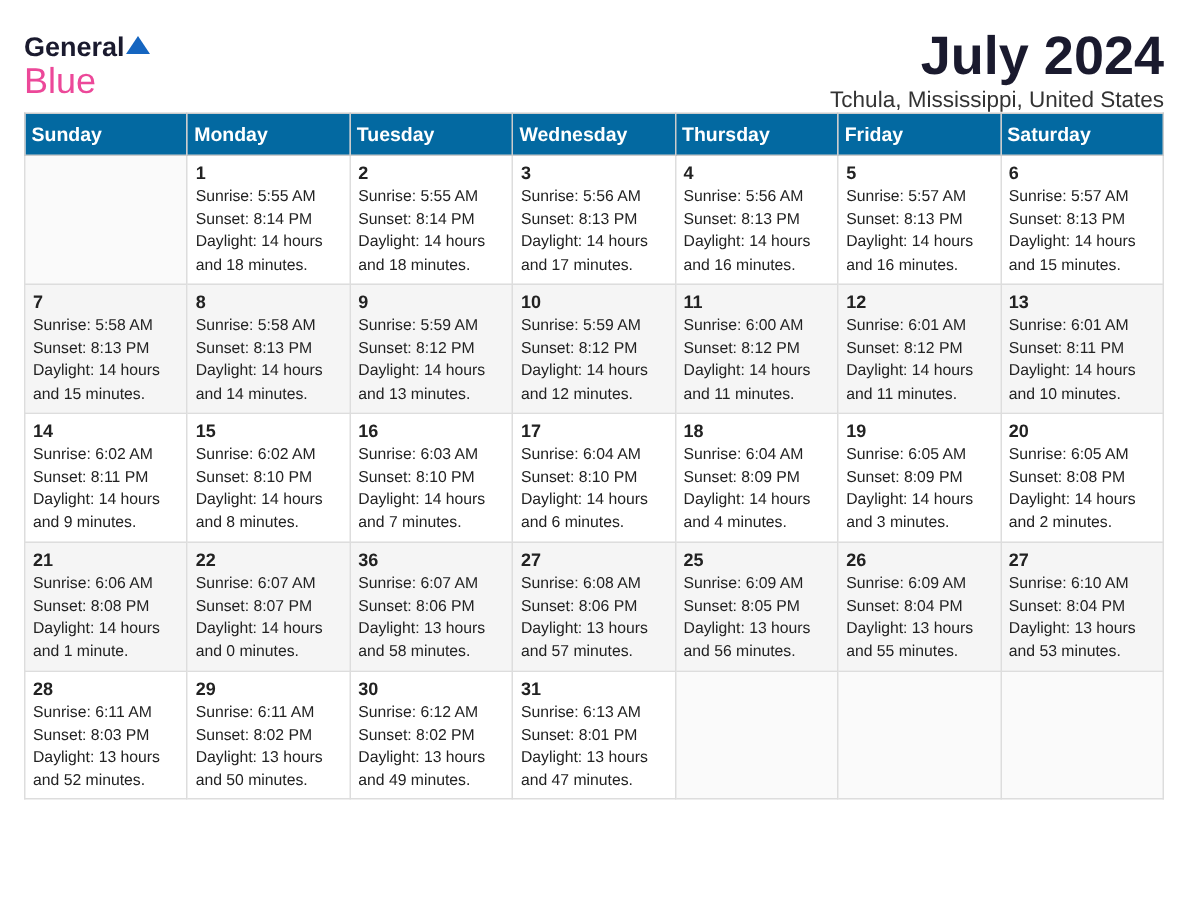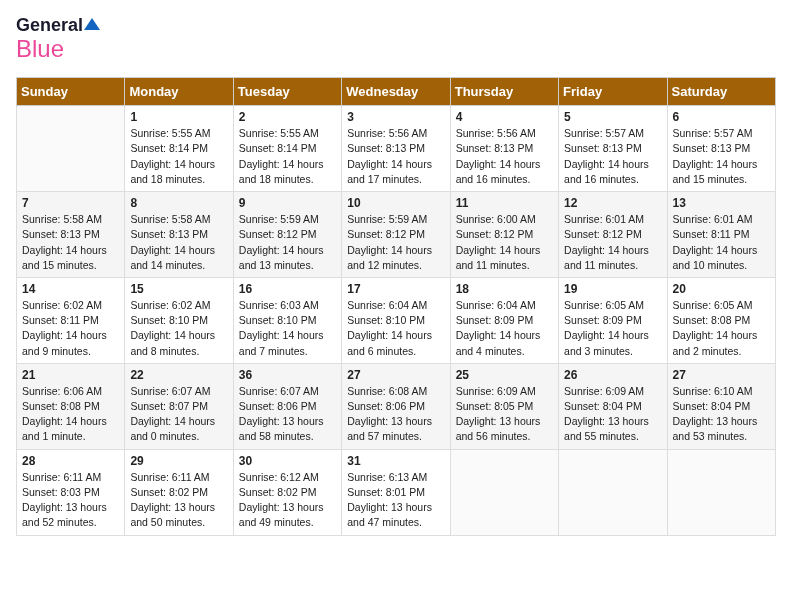--- a/index.html
+++ b/index.html
@@ -6,23 +6,22 @@
     body {
       font-family: Arial, sans-serif;
       background: #fff;
       width: 792px;
       min-height: 612px;
       padding: 16px;
     }
     .header-area {
       display: flex;
       justify-content: space-between;
-      align-items: flex-start;
-      margin-bottom: 15px;
-      flex-direction: column;
+      align-items: center;
+      margin-bottom: 0;
     }
     .logo {
       display: flex;
       flex-direction: column;
       align-items: flex-start;
     }
     .logo-general {
       font-size: 18px;
       font-weight: bold;
       color: #1a1a2e;
@@ -45,21 +44,21 @@
     .location {
       font-size: 15px;
       color: #333;
     }
     table {
       width: 100%;
       border-collapse: collapse;
       table-layout: fixed;
     }
     thead th {
-      background-color: #a16207;
+      background-color: #0369a1;
       color: white;
       font-size: 13px;
       font-weight: bold;
       padding: 6px 4px;
       text-align: left;
       border: 1px solid #ccc;
       margin-left: 20px;
     }
     tbody td {
       vertical-align: top;
@@ -95,20 +94,24 @@
 <div class="header-area">
   <div class="logo">
     <div style="display:flex;align-items:center;">
       <span class="logo-general">General</span>
       <svg width="16" height="16" viewBox="0 0 16 16" style="margin-left:1px;margin-top:-4px;">
         <polygon points="8,2 16,14 0,14" fill="#1565c0"></polygon>
       </svg>
     </div>
     <span class="logo-blue">Blue</span>
   </div>
+  <div class="title-area">
+    <div class="month-title">July 2024</div>
+    <div class="location">Tchula, Mississippi, United States</div>
+  </div>
 </div>
 
 <table>
   <thead>
     <tr>
     <th>Sunday</th>
         <th>Monday</th>
         <th>Tuesday</th>
         <th>Wednesday</th>
         <th>Thursday</th>

